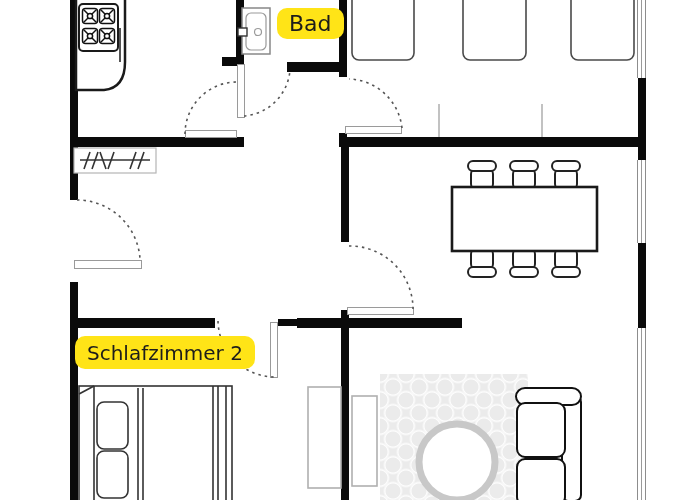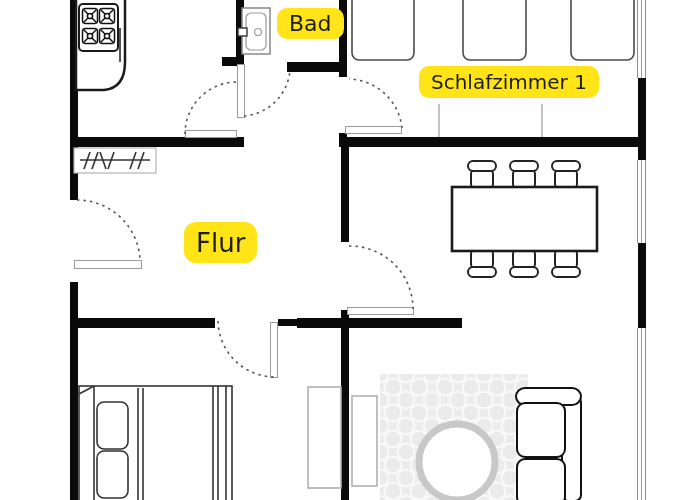--- a/index.html
+++ b/index.html
@@ -158,16 +158,15 @@
     <circle cx="457" cy="462" r="38" fill="#fff" stroke="#c8c8c8" stroke-width="7"></circle>
     <g fill="#fff" stroke="#111" stroke-width="2">
       <rect x="562" y="396" width="19" height="105" rx="6"></rect>
       <rect x="516" y="388" width="65" height="17" rx="9"></rect>
       <rect x="517" y="403" width="48" height="54" rx="8"></rect>
       <rect x="517" y="459" width="48" height="46" rx="8"></rect>
     </g>
   </svg>
 
   <div class="room-label" style="left:277px;top:8px;height:31px;font-size:22px;text-align:center;">Bad</div>
-  <div class="room-label" style="left:419px;top:66px;height:32px;font-size:20px;">Schlafzimmer 1</div>
-  <div class="room-label" style="left:184px;top:222px;height:41px;font-size:26px;border-radius:12px;">Flur</div>
+  <div class="room-label" style="left:75px;top:336px;height:33px;font-size:20px;">Schlafzimmer 2</div>
 
 </div>
 
 </body></html>

